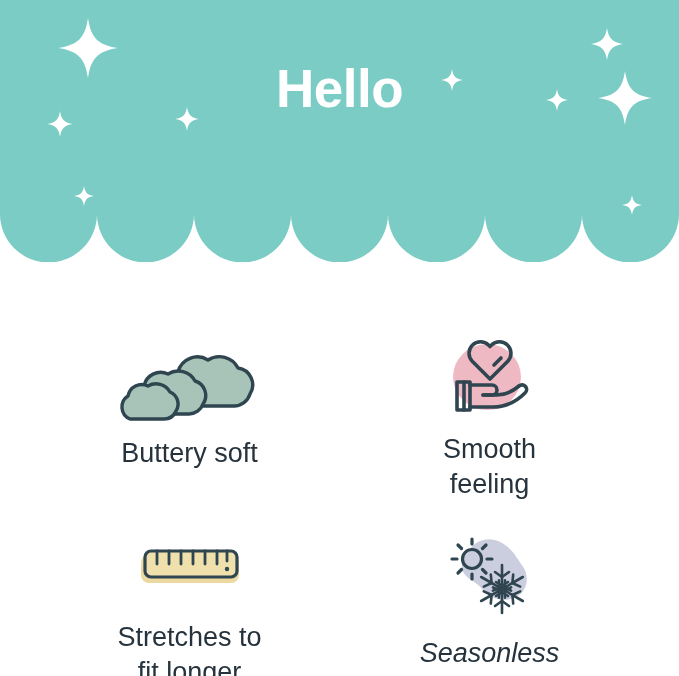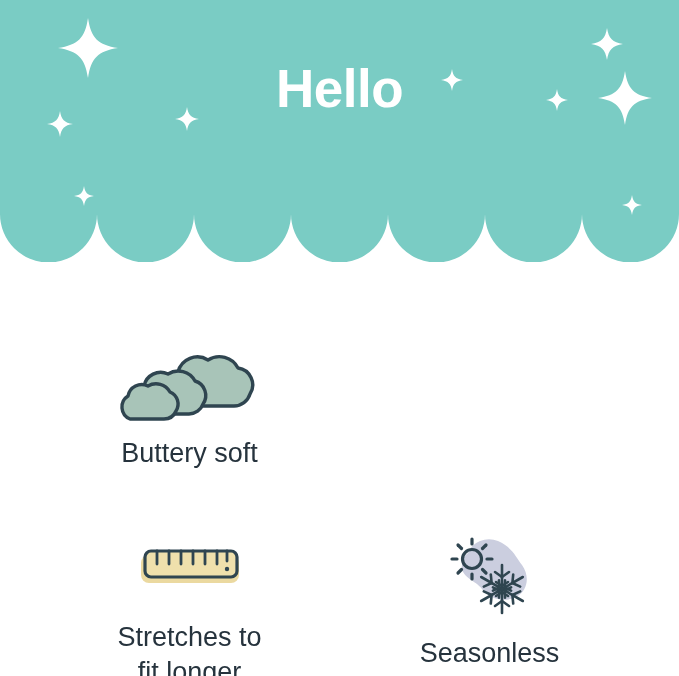--- a/index.html
+++ b/index.html
@@ -32,21 +32,21 @@
   }
 
   
   .features {
     position:absolute; left:0; top:300px; width:679px; height:376px;padding-left:29px;
   }
   .cell { position:absolute; width:339px; text-align:center; }
   .cell-0 { left:20px;  top:38px; }
   .cell-1 { left:320px; top:30px; }
   .cell-2 { left:20px;  top:230px; }
-  .cell-3 { left:320px; top:228px; }
+  .cell-3 { left:320px; top:228px;font-style:italic; }
 
   .icon-slot {
     height:92px;
     display:flex; align-items:center; justify-content:center;
   }
   .cell-2 .icon-slot { height:78px; }
 
   .feature-label {
     color:#26333d;
     font-size:27px;
@@ -121,20 +121,42 @@
 
             <path d="M14,54 a14,14 0 0 1 20,-10 a16,16 0 0 1 22,6
                      a13,13 0 0 1 6,19 a13,13 0 0 1 -12,8
                      H16 a13,13 0 0 1 -2,-23 Z"></path>
           </g>
         </svg>
       </div>
       <div class="feature-label">Buttery soft</div>
     </div>
 
+    <div class="cell cell-1">
+      <div class="icon-slot">
+        <svg width="96" height="90" viewBox="0 0 96 90">
+          <ellipse cx="45" cy="46" rx="34" ry="33" fill="#EFB9C4"></ellipse>
+          <g fill="none" stroke="#2F4550" stroke-width="3.6" stroke-linejoin="round" stroke-linecap="round">
+
+            <path d="M48,48 L30,30 a11.5,11.5 0 0 1 16.5,-16 L48,15.5
+                     l1.5,-1.5 a11.5,11.5 0 0 1 16.5,16 Z"></path>
+            <path d="M52,34 l7,-7"></path>
+
+            <path d="M28,54 h22 a5,5 0 0 1 0,10 h-9"></path>
+            <path d="M41,64 h14 c8,0 16,-4 22,-9"></path>
+            <path d="M77,55 a4.5,4.5 0 0 1 6,7 c-9,9 -20,14 -32,14 H28"></path>
+
+            <path d="M28,51 h-13 v28 h13 Z"></path>
+            <path d="M22,51 v28"></path>
+          </g>
+        </svg>
+      </div>
+      <div class="feature-label">Smooth
+feeling</div>
+    </div>
 
     <div class="cell cell-2">
       <div class="icon-slot">
         <svg width="110" height="52" viewBox="0 0 110 52">
 
           <rect x="6" y="12" width="98" height="28" rx="8" fill="#EBD9A0"></rect>
 
           <rect x="10" y="8" width="92" height="26" rx="6" fill="#EFE0AC" stroke="#2F4550" stroke-width="3.2"></rect>
           <g stroke="#2F4550" stroke-width="2.8" stroke-linecap="round">
             <line x1="22" y1="8" x2="22" y2="21"></line>

